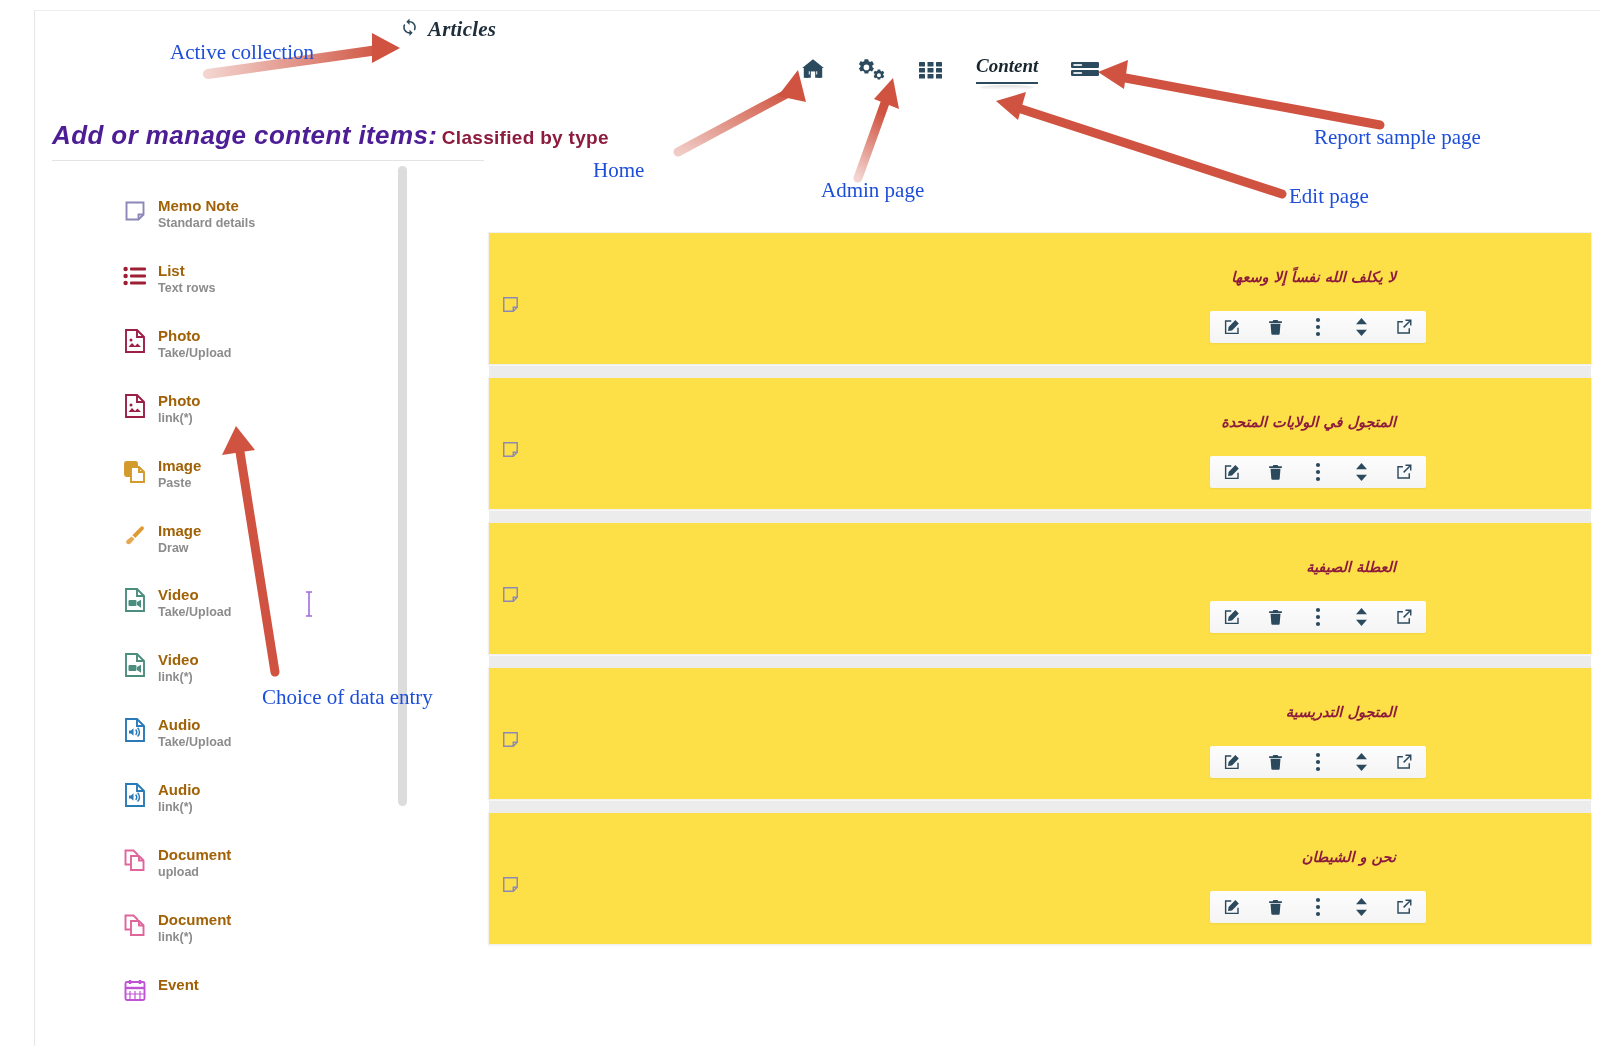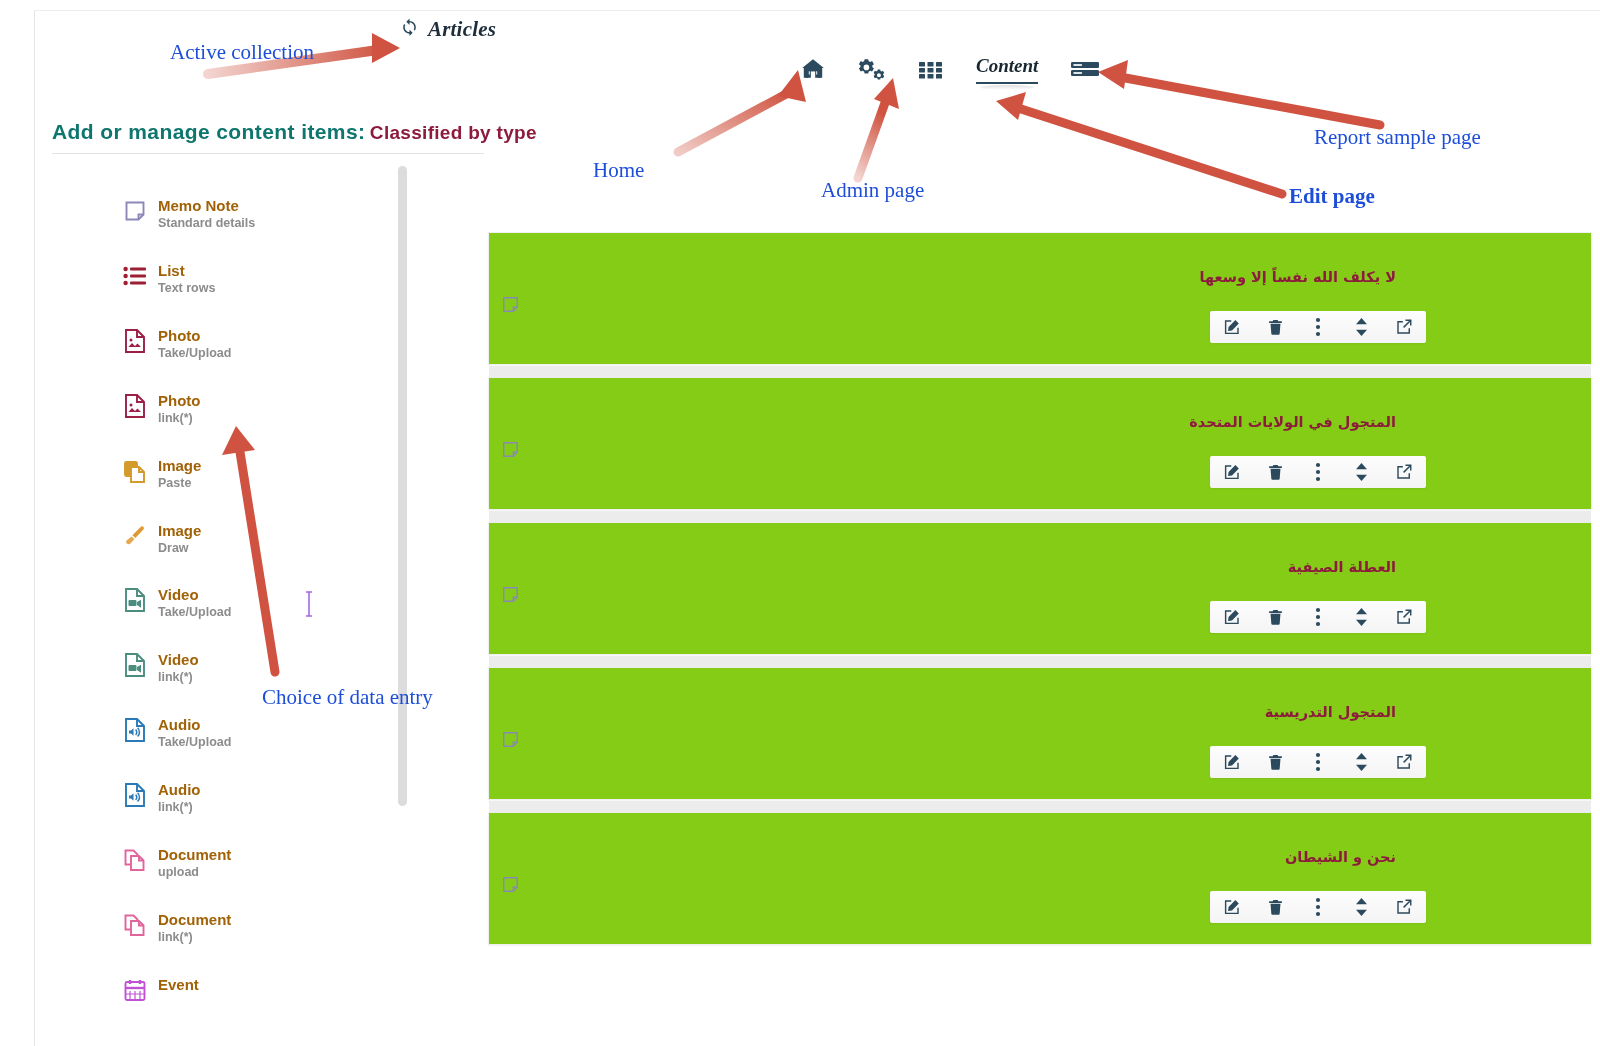--- a/index.html
+++ b/index.html
@@ -88,24 +88,25 @@
   
   .panel-heading {
     position: absolute;
     left: 52px; top: 120px;
     width: 432px;
     padding-bottom: 9px;
     border-bottom: 1px solid #e3e3e3;
     white-space: nowrap;
   }
   .panel-heading .main {
-    font-size: 21px;
+    font-size: 26px;
     font-weight: bold;
-    color: #0f766e;
+    color: #4c1d95;
     letter-spacing: .4px;
+    font-style: italic;
   }
   .panel-heading .sub {
     font-size: 19px;
     font-weight: bold;
     color: #8d1b3d;
     letter-spacing: .3px;
   }
 
   .side-list {
     position: absolute;
@@ -154,24 +155,25 @@
 
   
   .cards {
     position: absolute;
     left: 488px; top: 232px;
     width: 1104px;
   }
   .card {
     position: relative;
     height: 133px;
-    background: #84cc16;
+    background: #fde047;
     border: 1px solid #f0f0f0;
     margin-bottom: 12px;
     box-shadow: 0 1px 2px rgba(0,0,0,.05);
+    font-style: italic;
   }
   .card::before {
     content: "";
     position: absolute;
     left: 0; right: 0; top: -12px;
     height: 12px;
     background: #ececec;
   }
   .card:first-child::before { display: none; }
   .card-note-icon {
@@ -760,16 +762,16 @@
     <g>
       <path d="M275 672 L240 452" stroke="#cf5340" stroke-width="9" stroke-linecap="round" fill="none"></path>
       <path d="M236 426 L255 450 L222 455 Z" fill="#cf5340"></path>
     </g>
   </svg>
 
   <div class="anno-text" style="left:170px; top:40px;">Active collection</div>
   <div class="anno-text" style="left:593px; top:158px;">Home</div>
   <div class="anno-text" style="left:821px; top:178px;">Admin page</div>
   <div class="anno-text" style="left:1314px; top:125px;">Report sample page</div>
-  <div class="anno-text" style="left:1289px; top:184px;font-weight:bold;">Edit page</div>
+  <div class="anno-text" style="left:1289px; top:184px;">Edit page</div>
   <div class="anno-text" style="left:262px; top:685px;">Choice of data entry</div>
 
 </div>
 
 </body></html>

